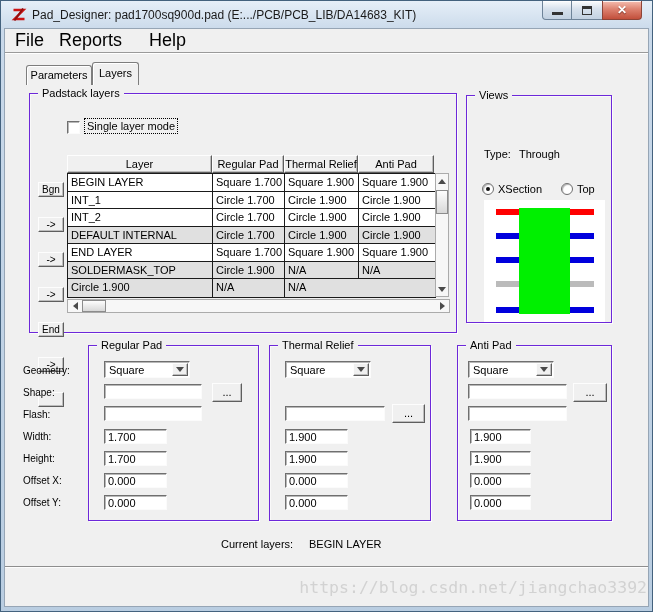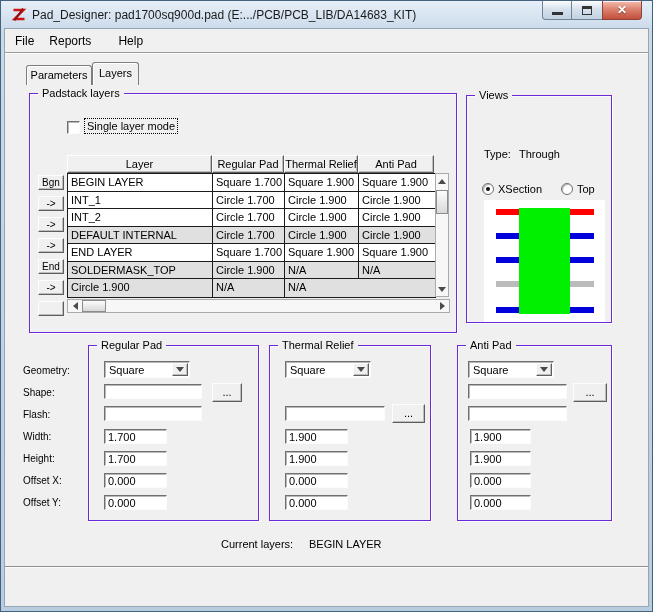--- a/index.html
+++ b/index.html
@@ -33,21 +33,21 @@
   }
   .glyph-min { width:11px; height:3px; background:#333; margin-top:7px; }
   .glyph-max { width:10px; height:9px; border:1px solid #333; border-top:3px solid #333; background:transparent; }
   .glyph-close { color:#fff; font-size:12px; font-weight:bold; text-shadow:0 1px 1px rgba(90,20,10,.7); line-height:1; }
 
   
   .client { position:relative; width:645px; height:579px; background:#f0f0f0; border:1px solid #96a5b5; overflow:hidden; }
 
   .menubar { position:absolute; left:0; top:0; width:100%; height:24px;
     border-bottom:1px solid #9a9a9a; box-shadow:0 1px 0 #ffffff; display:flex; align-items:center; }
-  .menu-item { font-size:12px; padding:2px 4px; }
+  .menu-item { font-size:18px; padding:2px 4px; }
   .menu-item.m0 { margin-left:6px; }
   .menu-item.m1 { margin-left:7px; }
   .menu-item.m2 { margin-left:19px; }
 
   
   .tab { position:absolute; background:#f0f0f0; border:1px solid #7d7d7d; border-bottom:none;
     border-radius:3px 3px 0 0; box-shadow:inset 1px 1px 0 #ffffff; text-align:center; font-size:11px; }
   .tab.inactive { left:21px; top:36px; width:66px; height:20px; line-height:19px; }
   .tab.active   { left:87px; top:33px; width:47px; height:23px; line-height:21px; z-index:2; }
 
@@ -66,21 +66,21 @@
   
   .theader { position:absolute; left:37px; top:61px; display:grid; grid-template-columns:145px 72px 74px 76px; height:18px; }
   .hcell { font-size:11px; text-align:center; line-height:16px; }
   .ptable { position:absolute; left:37px; top:79px; width:369px; border:1px solid #1a1a1a; background:#fff; }
   .trow { display:grid; grid-template-columns:145px 72px 74px 76px; height:17.5px; border-bottom:1px solid #1a1a1a; background:#fff; }
   .trow:last-child { border-bottom:none; }
   .trow.muted { background:#e0e0e0; }
   .tcell { font-size:11px; line-height:16px; padding-left:3px; border-right:1px solid #1a1a1a; overflow:hidden; white-space:nowrap; }
   .tcell:last-child { border-right:none; }
 
-  .rowbtns { position:absolute; left:8px; top:81px; display:flex; flex-direction:column; gap:6px; }
+  .rowbtns { position:absolute; left:8px; top:88px; display:flex; flex-direction:column; gap:20px; }
   .rowbtn { width:26px; height:15px; font-size:10px; line-height:13px; text-align:center; }
 
   
   .vscroll { position:absolute; left:405px; top:79px; width:14px; height:124px; border:1px solid #ababab; background:#f7f7f7; }
   .hscroll { position:absolute; left:37px; top:205px; width:383px; height:14px; border:1px solid #ababab; background:#f7f7f7; }
   .sb-arrow { position:absolute; display:flex; align-items:center; justify-content:center; }
   .tri-up    { width:0; height:0; border-left:4px solid transparent; border-right:4px solid transparent; border-bottom:5px solid #4a4a4a; }
   .tri-down  { width:0; height:0; border-left:4px solid transparent; border-right:4px solid transparent; border-top:5px solid #4a4a4a; }
   .tri-left  { width:0; height:0; border-top:4px solid transparent; border-bottom:4px solid transparent; border-right:5px solid #4a4a4a; }
   .tri-right { width:0; height:0; border-top:4px solid transparent; border-bottom:4px solid transparent; border-left:5px solid #4a4a4a; }
@@ -310,15 +310,16 @@
       <input class="field sunken" style="left: 10px; top: 60px; width: 99px;">
       <input class="field sunken" style="left: 12px; top: 83px; width: 61px;" value="1.900">
       <input class="field sunken" style="left: 12px; top: 105px; width: 61px;" value="1.900">
       <input class="field sunken" style="left: 12px; top: 127px; width: 61px;" value="0.000">
       <input class="field sunken" style="left: 12px; top: 149px; width: 61px;" value="0.000">
     </div>
 
     <span class="current-layer-label">Current layers:</span>
     <span class="current-layer-value">BEGIN LAYER</span>
     <div class="divider"></div>
+    <span class="watermark">https://blog.csdn.net/jiangchao3392</span>
 
   </div>
 </div>
 
 </body></html>

